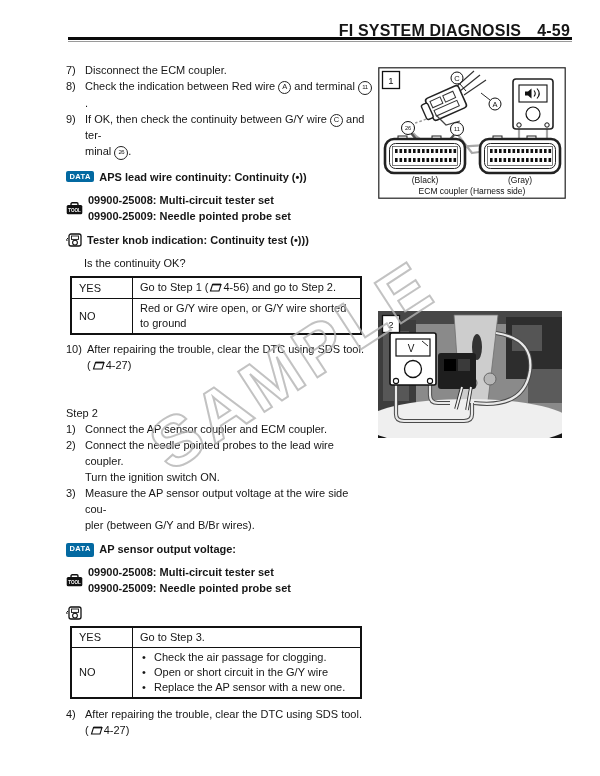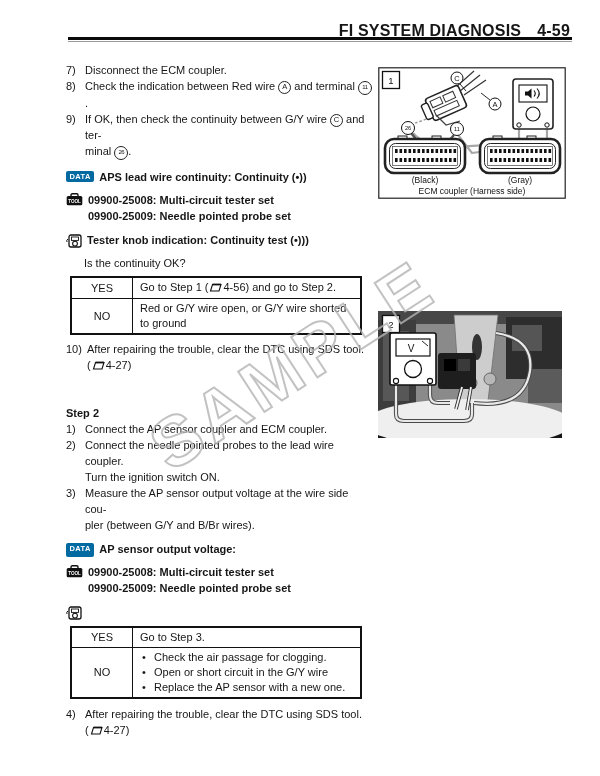--- a/index.html
+++ b/index.html
@@ -15,29 +15,29 @@
   
   .col-left{position:absolute; left:66px; top:62px; width:306px; font-size:11px; line-height:16px; z-index:1;}
   .step-item{display:flex;}
   .step-item .num{flex:0 0 19px;}
   .step-item .body{flex:1;}
   .circ{display:inline-block;width:11px;height:11px;line-height:10px;border:1px solid #222;border-radius:50%;font-size:7.5px;text-align:center;vertical-align:1px;background:#fff;}
   .circ.cnum{width:12px;height:12px;line-height:11px;font-size:6px;letter-spacing:-0.5px;}
   .spec-line{display:flex; align-items:flex-start; margin-top:9px; font-weight:bold;}
   .badge-data{flex:0 0 auto; background:#0369a1; color:#fff; font-size:7.5px; font-weight:bold; letter-spacing:0.4px; padding:1.5px 3.5px; border-radius:2px; margin:2px 5px 0 0; line-height:1;}
   .iconbox{flex:0 0 auto; margin:1px 5px 0 0; line-height:0;}
-  .tool-block{display:flex; align-items:flex-start; margin-top:7px; font-weight:bold;}
-  .tester-line{display:flex; align-items:flex-end; margin-top:8px; font-weight:bold;}
+  .tool-block{display:flex; align-items:center; margin-top:7px; font-weight:bold;}
+  .tester-line{display:flex; align-items:flex-start; margin-top:8px; font-weight:bold;}
   .question{margin:7px 0 0 18px;}
   .qtable{border-collapse:collapse; width:292px; margin:5px 0 0 4px; border:2px solid #111;}
   .qtable td{border:1px solid #111; padding:2px 7px; font-size:11px; line-height:15px;}
-  .qtable .td-key{width:46px; text-align:center;}
+  .qtable .td-key{width:46px; text-align:left;}
   .bul{position:relative; padding-left:14px;}
   .bul::before{content:"\2022"; position:absolute; left:2px; top:0;}
-  .step2-h{font-weight:bold; margin-top:31px;}
+  .step2-h{font-weight:normal; margin-top:31px;}
   .spec2-vals{display:inline-block; vertical-align:top;}
   .spec2-wrap{display:flex; margin-top:8px; font-weight:bold;}
   .spec2-wrap .lbl{margin:0 6px 0 0; white-space:nowrap;}
   .dc-icon{display:inline-block; width:12px; height:8px; border-top:2px solid #111; vertical-align:0px; margin:0 1px; position:relative;}
   .dc-icon::after{content:""; position:absolute; left:0; right:0; top:2px; border-top:2px dashed #111;}
   .pageref-icon{display:inline-block; vertical-align:-1px; margin:0 1px;}
   
   .fig1{position:absolute; left:378px; top:67px; z-index:1; line-height:0;}
   .fig2{position:absolute; left:378px; top:311px; z-index:1; line-height:0;}
   

